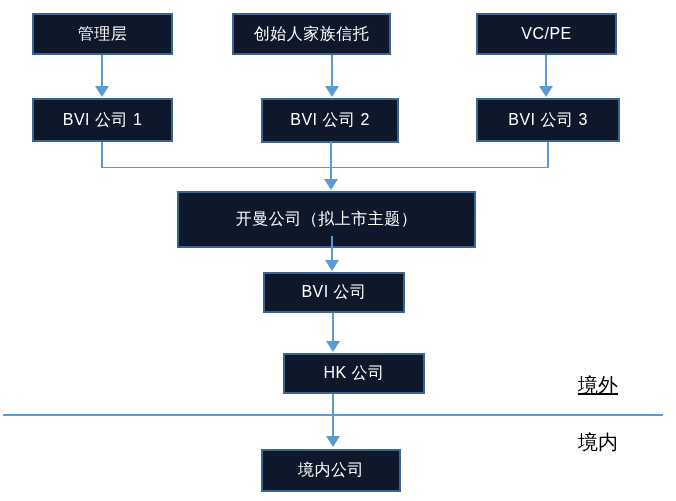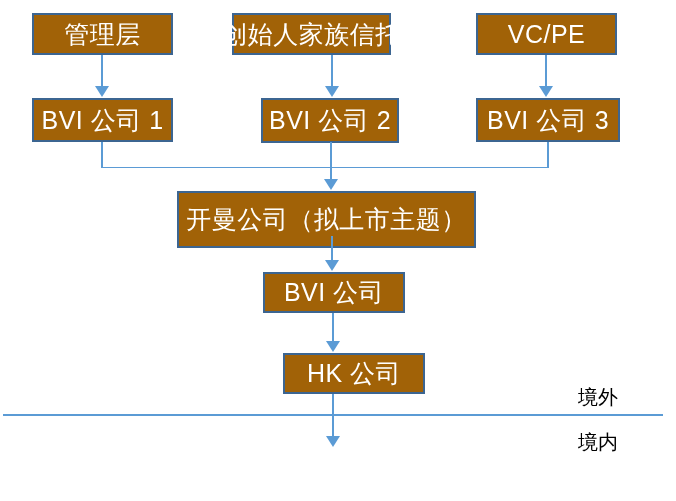--- a/index.html
+++ b/index.html
@@ -7,24 +7,24 @@
     position:relative;
     width:676px;height:501px;
     background:#ffffff;
     font-family:"Liberation Sans","DejaVu Sans",sans-serif;
     overflow:hidden;
   }
   .node{
     position:absolute;
     box-sizing:border-box;
     display:flex;align-items:center;justify-content:center;
-    background:#a16207;
+    background:#0f172a;
     border:2.5px solid #3c6591;
     color:#ffffff;
-    font-size:25px;
+    font-size:16px;
     letter-spacing:0.5px;
     white-space:nowrap;
   }
   .vline{position:absolute;width:1.5px;background:#5b9bd5;}
   .hline{position:absolute;height:1.5px;background:#5b9bd5;}
   .arrow-head{
     position:absolute;width:0;height:0;
     border-left:7px solid transparent;
     border-right:7px solid transparent;
     border-top:11px solid #5b9bd5;
@@ -64,21 +64,21 @@
   #head-center {left:324px; top:179px;}
 
   #stem-cayman {left:331.25px; top:236px; height:25px;}
   #head-cayman {left:325px; top:260px;}
   #stem-bvi    {left:332.25px; top:313px; height:29px;}
   #head-bvi    {left:326px; top:341px;}
   #stem-hk     {left:332.25px; top:394px; height:42px;}
   #head-hk     {left:326px; top:436px;}
 
   #border-line {left:3px; top:414px; width:660px;}
-  #label-offshore{left:578px; top:384px;}
+  #label-offshore{left:578px; top:372px;text-decoration:underline;}
   #label-onshore {left:578px; top:429px;text-align:right;}
 </style>
 </head>
 <body>
 
 <div id="canvas">
 
   <div class="node" id="node-management">管理层</div>
   <div class="node" id="node-founder-trust">创始人家族信托</div>
   <div class="node" id="node-vcpe">VC/PE</div>
@@ -112,14 +112,15 @@
 
   <div class="node" id="node-hk">HK 公司</div>
 
   <div class="vline" id="stem-hk"></div>
   <div class="arrow-head" id="head-hk"></div>
 
   <div class="region-label" id="label-offshore">境外</div>
   <div class="divider" id="border-line"></div>
   <div class="region-label" id="label-onshore">境内</div>
 
+  <div class="node" id="node-domestic">境内公司</div>
 
 </div>
 
 </body></html>

